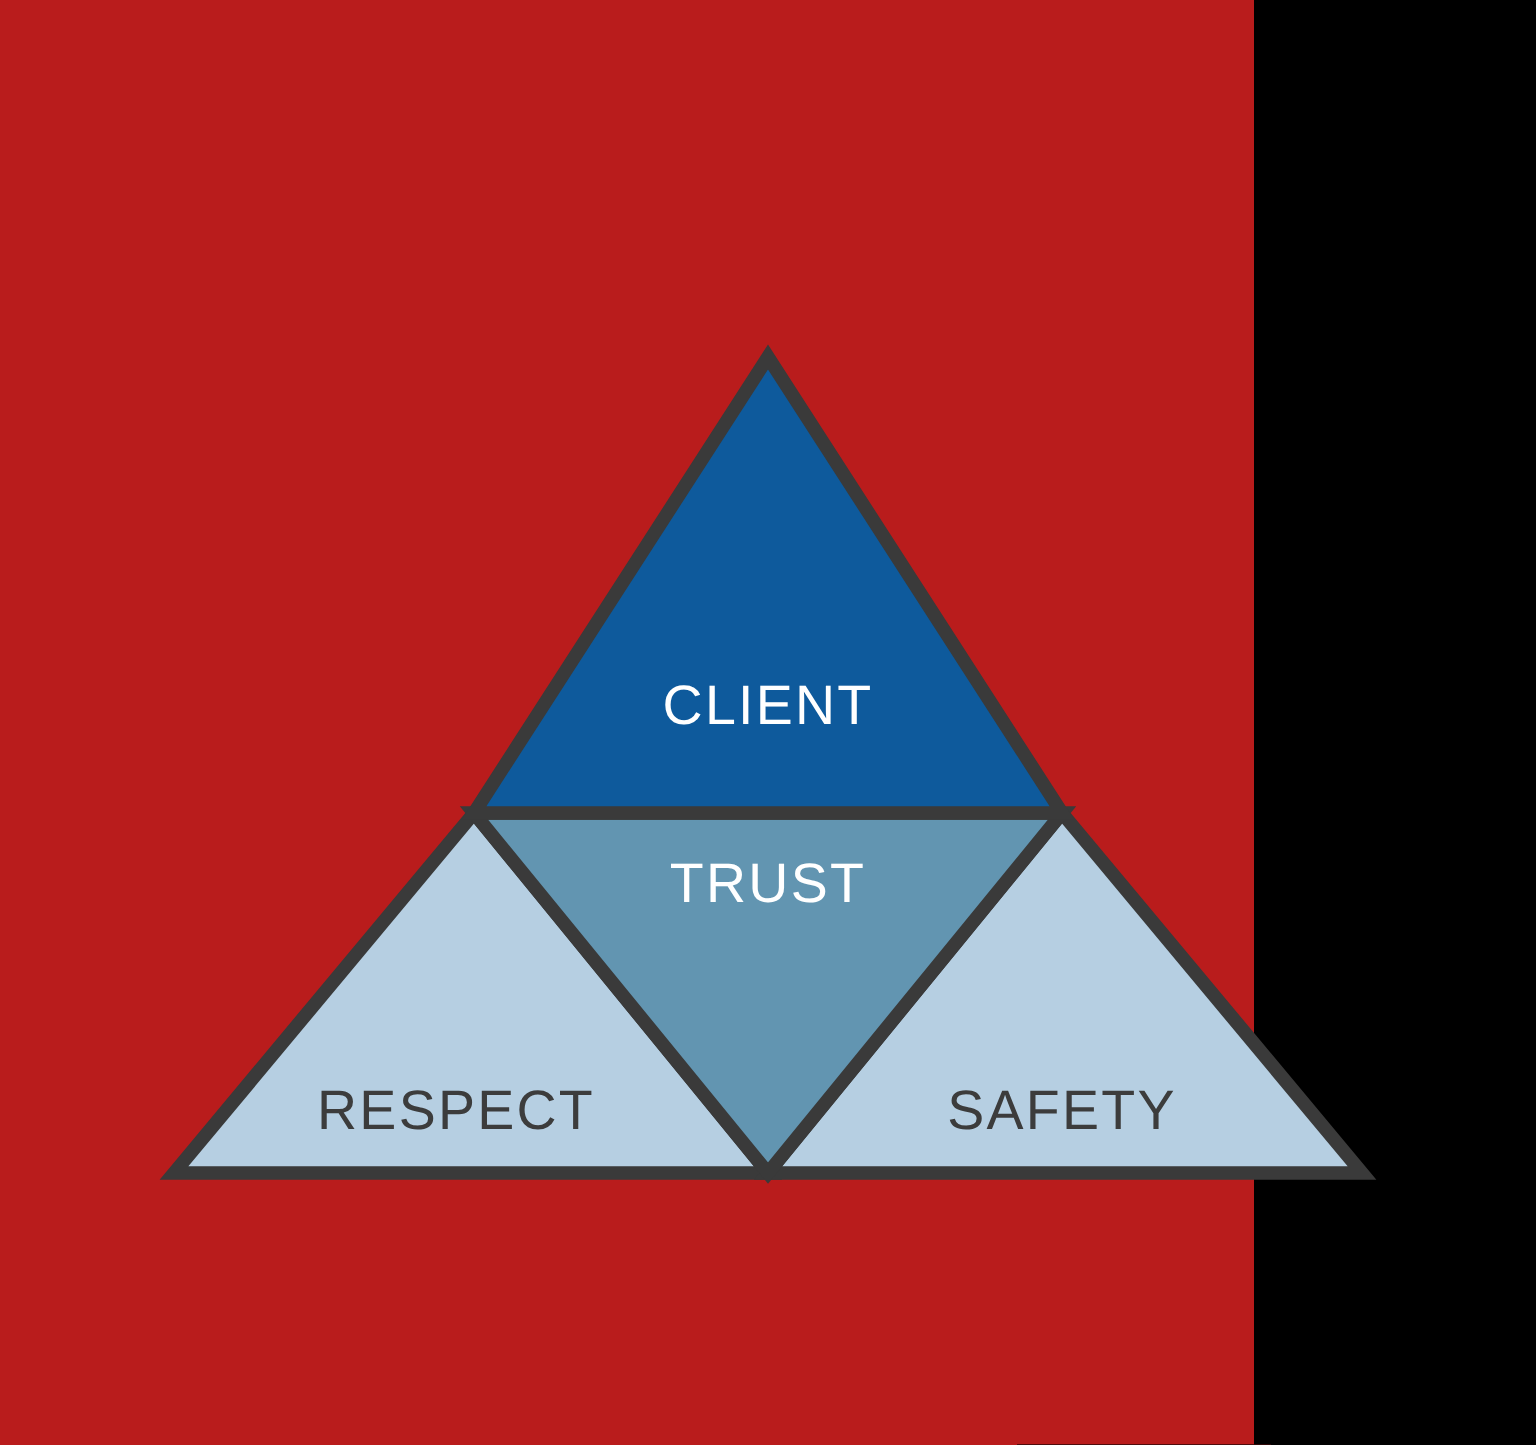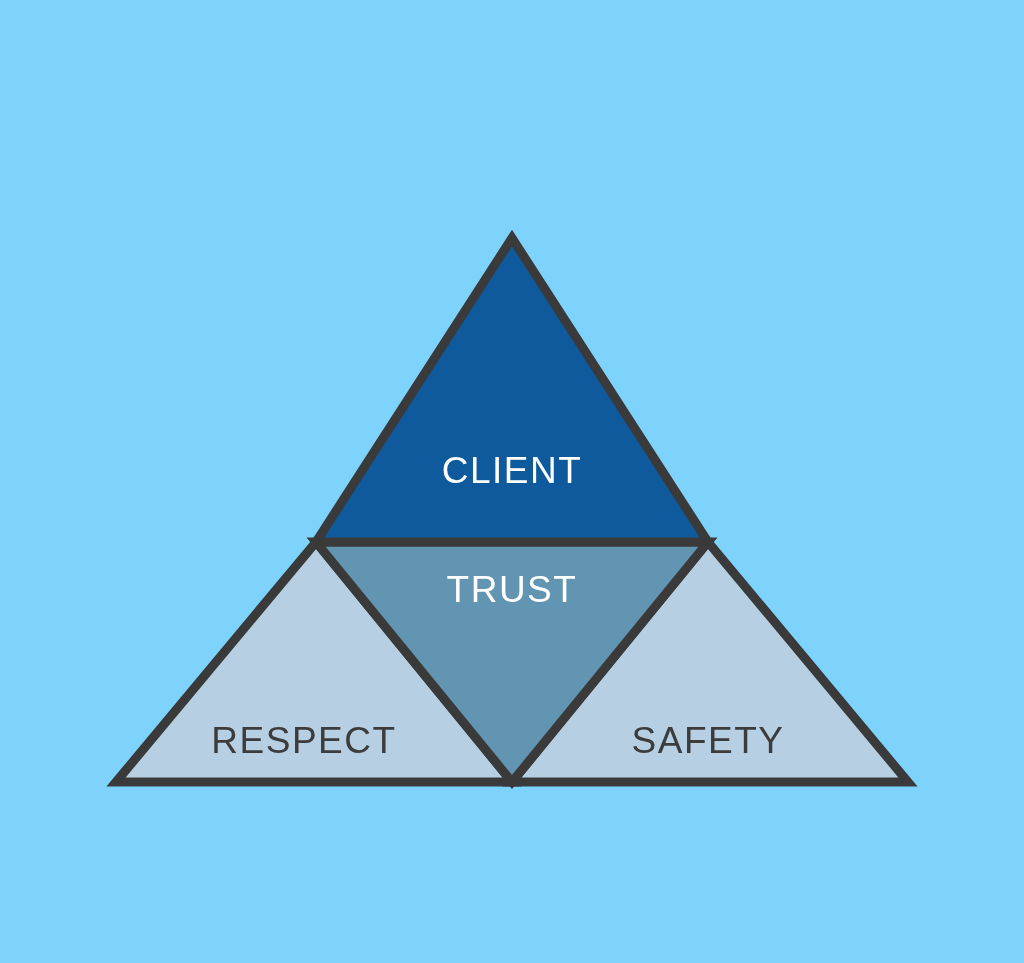--- a/index.html
+++ b/index.html
@@ -5,23 +5,23 @@
   html, body {
     margin: 0;
     padding: 0;
     background: #000000;
     width: 1024px;
     height: 963px;
     overflow: hidden;
   }
   #canvas {
     position: relative;
-    width: 1024px;
+    width: 836px;
     height: 963px;
-    background: #7dd3fc;
+    background: #b91c1c;
   }
   svg {
     position: absolute;
     top: 0;
     left: 0;
   }
   polygon {
     stroke-width: 9;
     stroke-linejoin: miter;
   }

